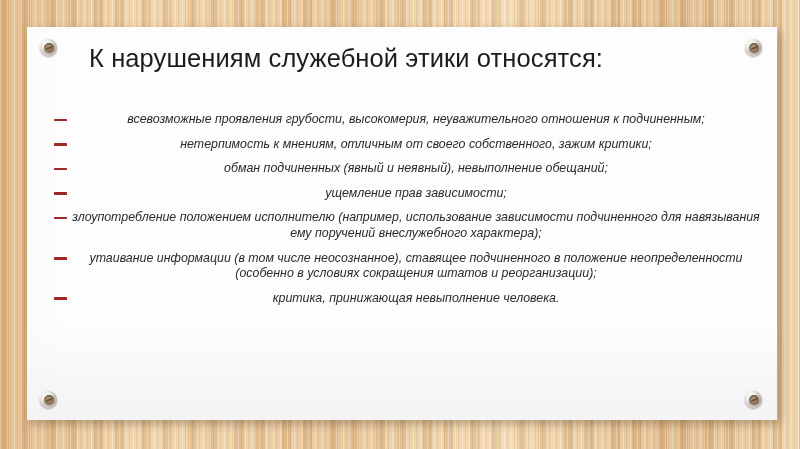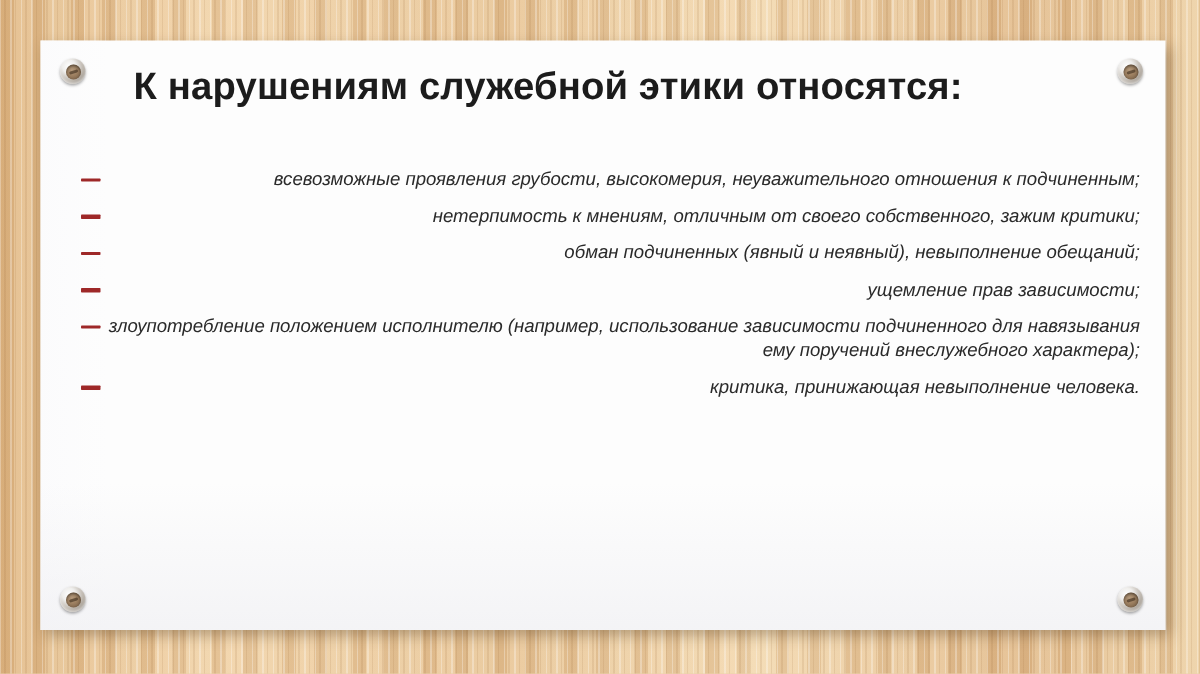--- a/index.html
+++ b/index.html
@@ -104,21 +104,21 @@
   .screw-br { left: 718px; top: 364px; }
 
   
   .title {
     position: absolute;
     left: 62px;
     top: 15px;
     width: 640px;
     margin: 0;
     font-family: "Liberation Sans", sans-serif;
-    font-weight: bold;
+    font-weight: normal;
     font-size: 25.5px;
     line-height: 33px;
     color: #1c1c1c;
     letter-spacing: 0.1px;
     z-index: 3;
   }
 
   
   .content {
     position: absolute;
@@ -129,21 +129,21 @@
   }
   .bullet {
     position: relative;
     margin: 0 0 9px 0;
     padding-left: 27px;
     font-family: "Liberation Sans", sans-serif;
     font-style: italic;
     font-size: 12.4px;
     line-height: 15.6px;
     color: #2a2a2a;
-    text-align: right;
+    text-align: center;
   }
   .bullet .dash {
     position: absolute;
     left: 9px;
     top: 6.5px;
     width: 13px;
     height: 2.6px;
     background: #9e2828;
     border-radius: 0.5px;
   }
@@ -184,20 +184,24 @@
         <span class="dash"></span>
         <span class="txt">ущемление прав зависимости;</span>
       </p>
 
       <p class="bullet">
         <span class="dash"></span>
         <span class="txt">злоупотребление положением исполнителю (например, использование зависимости подчиненного для навязывания ему поручений внеслужебного характера);</span>
       </p>
 
 
+      <p class="bullet">
+        <span class="dash"></span>
+        <span class="txt">утаивание информации (в том числе неосознанное), ставящее подчиненного в положение неопределенности (особенно в условиях сокращения штатов и реорганизации);</span>
+      </p>
 
       <p class="bullet last">
         <span class="dash"></span>
         <span class="txt">критика, принижающая невыполнение человека.</span>
       </p>
 
     </div>
   </div>
 </div>
 

